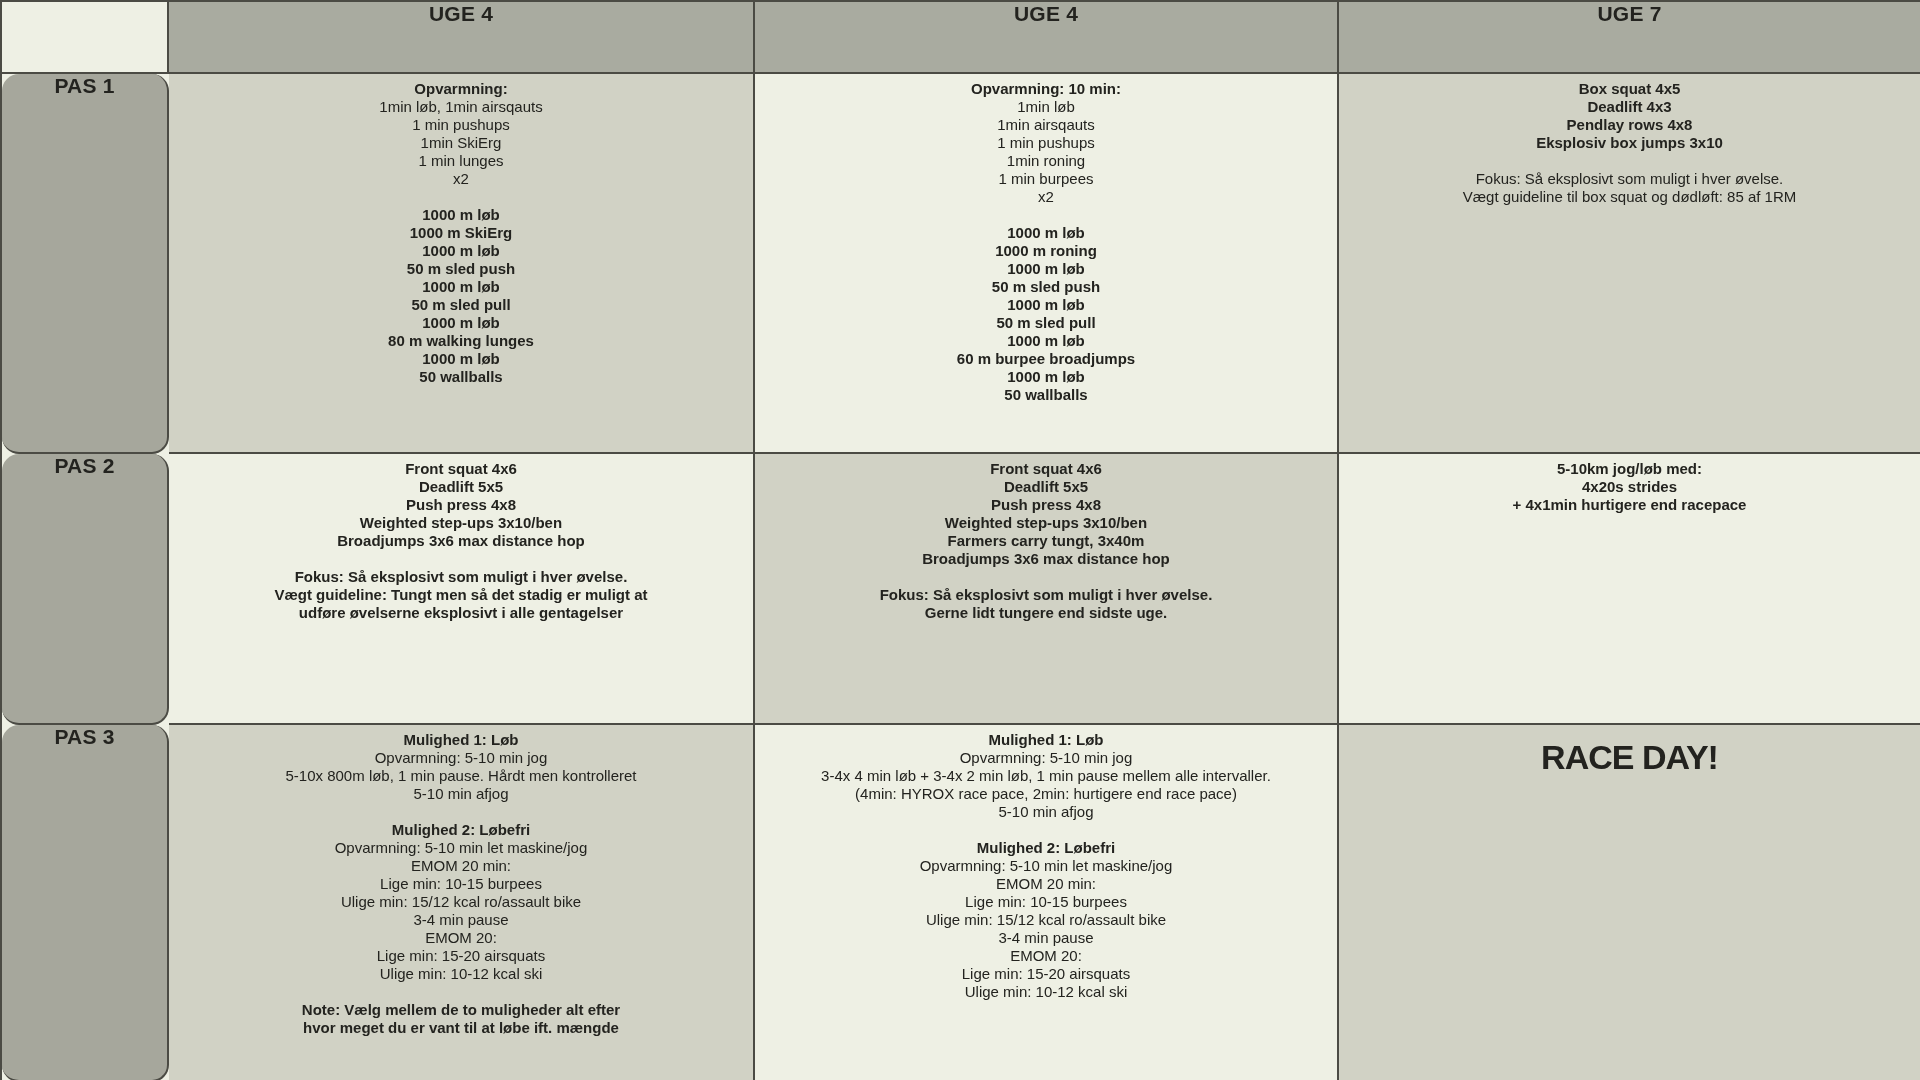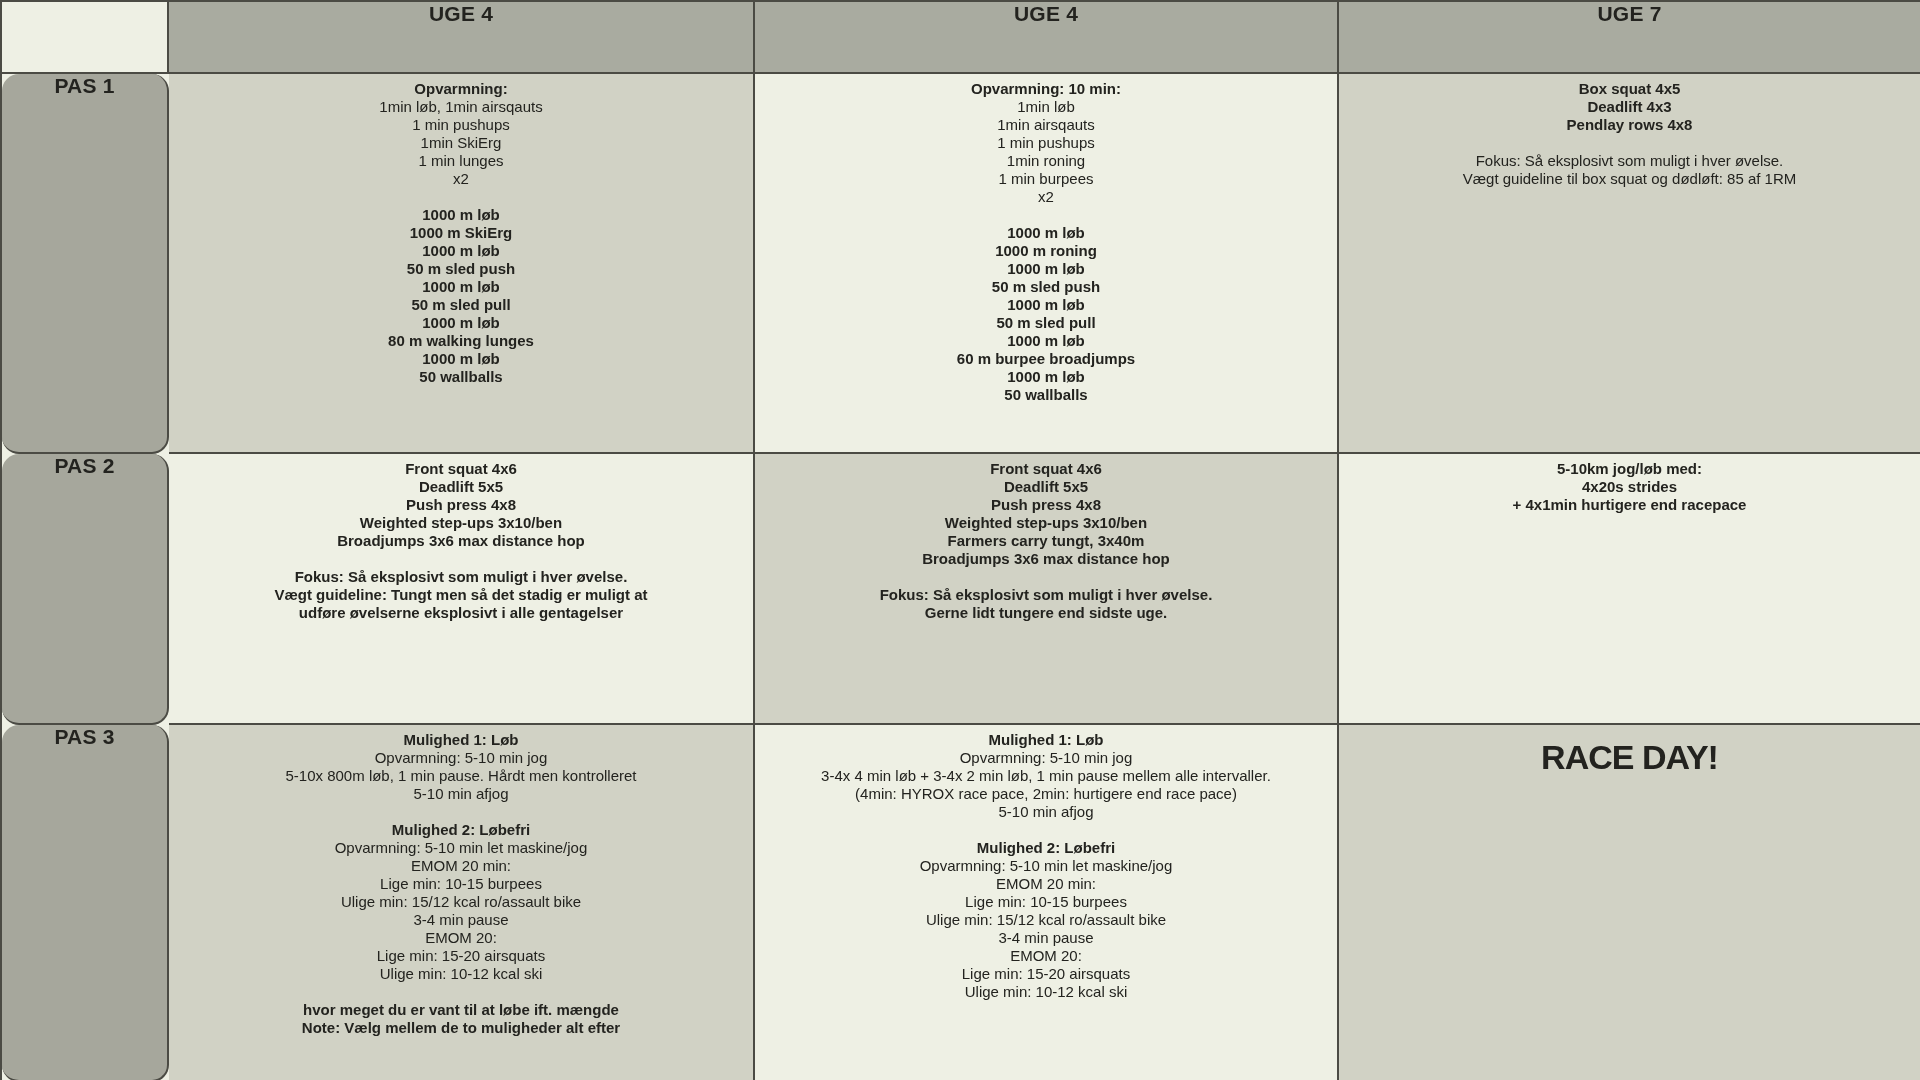--- a/index.html
+++ b/index.html
@@ -115,20 +115,21 @@
         <div class="line bold">60 m burpee broadjumps</div>
         <div class="line bold">1000 m løb</div>
         <div class="line bold">50 wallballs</div>
       </div>
   </div>
   <div class="cell bg-sage">
     <div class="content">
         <div class="line bold">Box squat 4x5</div>
         <div class="line bold">Deadlift 4x3</div>
         <div class="line bold">Pendlay rows 4x8</div>
+        <div class="line bold">Eksplosiv box jumps 3x10</div>
         <div class="line">&nbsp;</div>
         <div class="line">Fokus: Så eksplosivt som muligt i hver øvelse.</div>
         <div class="line">Vægt guideline til box squat og dødløft: 85 af 1RM</div>
       </div>
   </div>
 
   <div class="cell bg-gray-l">
     <span class="row-label">PAS 2</span>
   </div>
   <div class="cell bg-cream">
@@ -178,22 +179,22 @@
         <div class="line bold">Mulighed 2: Løbefri</div>
         <div class="line">Opvarmning: 5-10 min let maskine/jog</div>
         <div class="line">EMOM 20 min:</div>
         <div class="line">Lige min: 10-15 burpees</div>
         <div class="line">Ulige min: 15/12 kcal ro/assault bike</div>
         <div class="line">3-4 min pause</div>
         <div class="line">EMOM 20:</div>
         <div class="line">Lige min: 15-20 airsquats</div>
         <div class="line">Ulige min: 10-12 kcal ski</div>
         <div class="line">&nbsp;</div>
+        <div class="line bold">Note: Vælg mellem de to muligheder alt efter</div>
         <div class="line bold">hvor meget du er vant til at løbe ift. mængde</div>
-        <div class="line bold">Note: Vælg mellem de to muligheder alt efter</div>
       </div>
   </div>
   <div class="cell bg-cream">
     <div class="content">
         <div class="line bold">Mulighed 1: Løb</div>
         <div class="line">Opvarmning: 5-10 min jog</div>
         <div class="line">3-4x 4 min løb + 3-4x 2 min løb, 1 min pause mellem alle intervaller.</div>
         <div class="line">(4min: HYROX race pace, 2min: hurtigere end race pace)</div>
         <div class="line">5-10 min afjog</div>
         <div class="line">&nbsp;</div>

